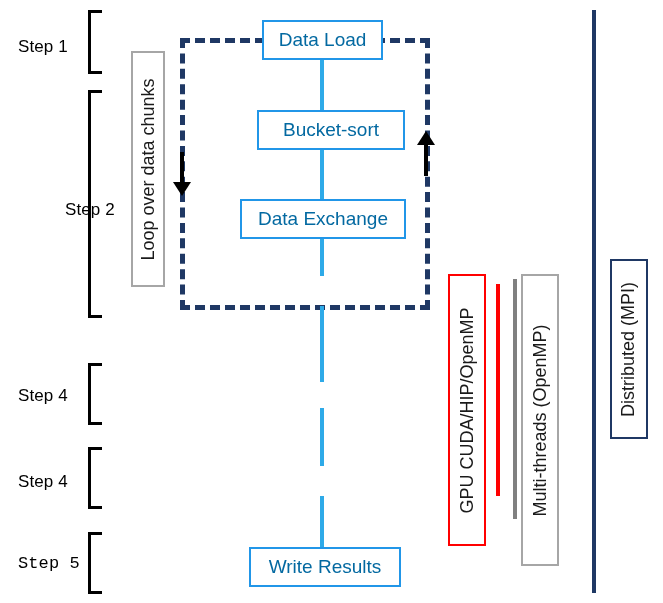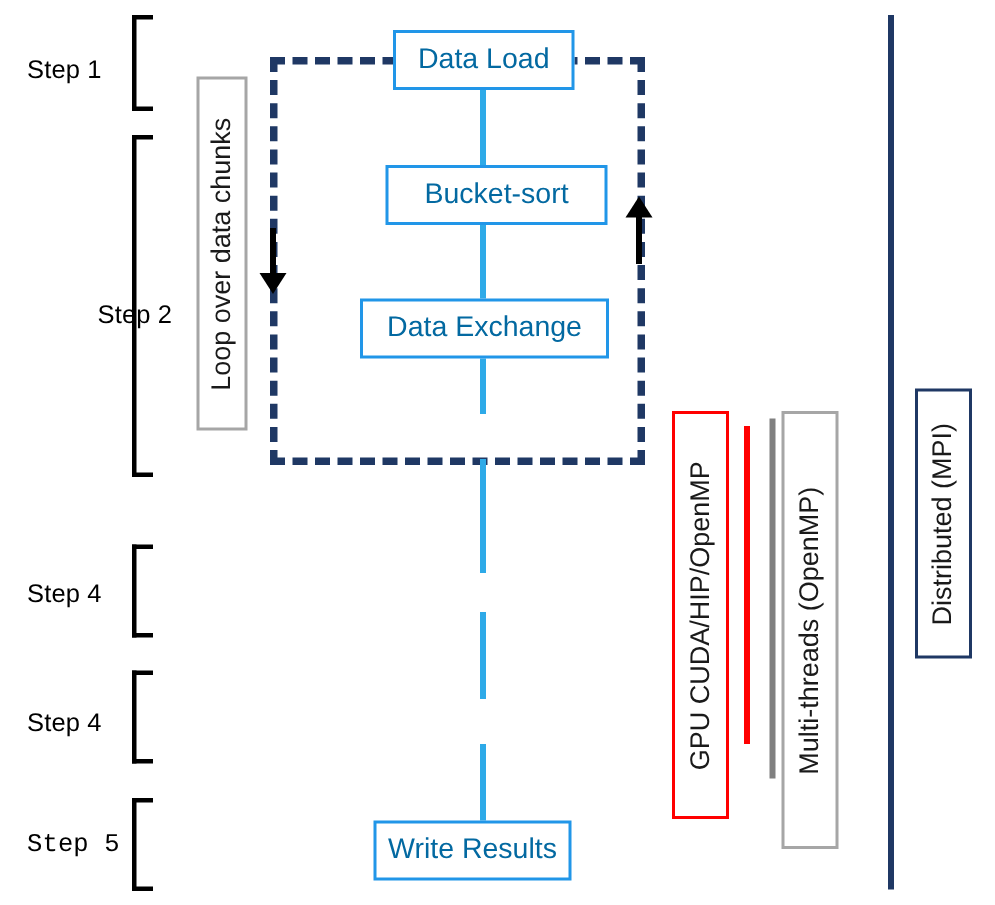--- a/index.html
+++ b/index.html
@@ -152,21 +152,21 @@
 
   <div class="flow-box" style="left:262px; top:20px;  width:121px; height:40px;">Data Load</div>
 
   <div class="flow-box" style="left:257px; top:110px; width:148px; height:40px;">Bucket-sort</div>
 
   <div class="flow-box" style="left:240px; top:199px; width:166px; height:40px;">Data Exchange</div>
 
 
 
 
-  <div class="flow-box" style="left:249px; top:547px; width:132px; height:40px;text-align:right;">Write Results</div>
+  <div class="flow-box" style="left:249px; top:547px; width:152px; height:40px;text-align:right;">Write Results</div>
 
   <div class="vlabel-box vlabel-gray" style="left:131px; top:51px; width:34px; height:236px;">
     <span>Loop over data chunks</span>
   </div>
 
   <div class="vlabel-box vlabel-red" style="left:448px; top:274px; width:38px; height:272px;">
     <span>GPU CUDA/HIP/OpenMP</span>
   </div>
 
   <div class="vbar vbar-red" style="left:496px; top:284px; height:212px;"></div>

